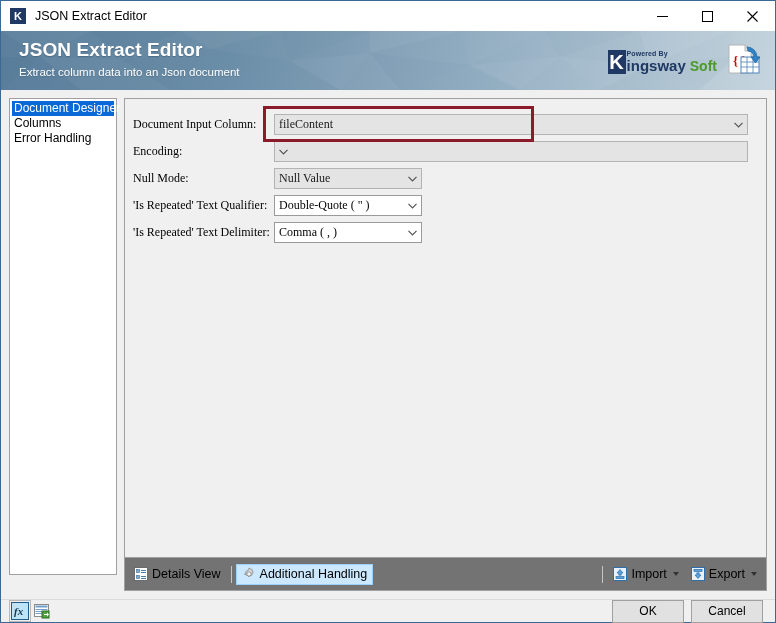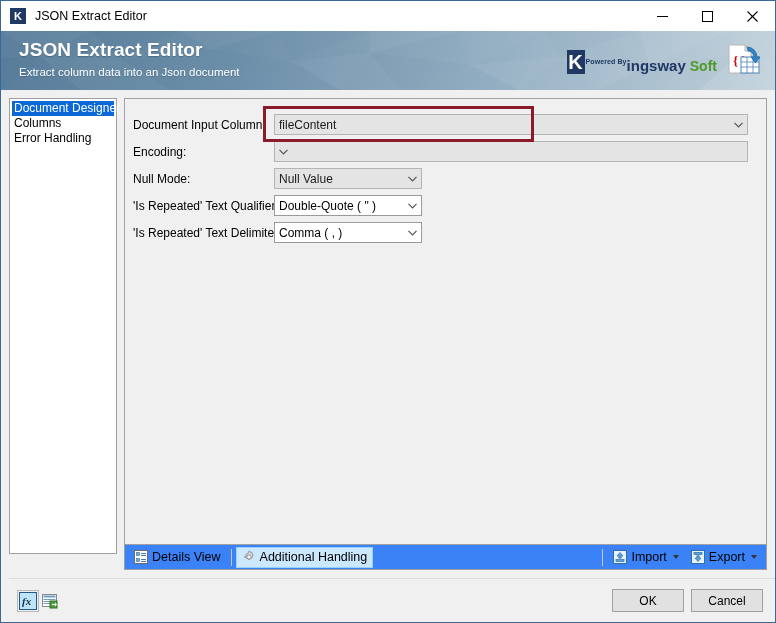--- a/index.html
+++ b/index.html
@@ -119,21 +119,21 @@
   .ks-k {
     background: #1f3864;
     color: #ffffff;
     font-weight: bold;
     font-size: 20px;
     line-height: 24px;
     width: 18px;
     text-align: center;
     margin-right: 1px;
   }
-  .ks-word { display: flex; flex-direction: row; justify-content: flex-end; }
+  .ks-word { display: flex; flex-direction: column; justify-content: flex-end; }
   .ks-powered {
     font-size: 7px;
     font-weight: bold;
     color: #1f3864;
     line-height: 8px;
     letter-spacing: .1px;
   }
   .ks-bottom { display:flex; align-items: baseline; }
   .ks-kingsway {
     font-size: 15px;
@@ -190,20 +190,21 @@
   }
   .panel {
     flex: 1 1 auto;
     border: 1px solid #a0a0a0;
     border-bottom: none;
     background: #f0f0f0;
     box-sizing: border-box;
     padding: 12px 18px 0 8px;
     min-height: 0;
     position: relative;
+    font-family: Liberation Serif, serif;
   }
 
   .form-row {
     display: flex;
     align-items: center;
     height: 27px;
     margin-bottom: 0px;
   }
   .form-label {
     width: 141px;
@@ -255,23 +256,23 @@
     height: 36px;
     border: 3px solid #8b1a2b;
     box-sizing: border-box;
     pointer-events: none;
     z-index: 6;
   }
 
   
   .tabbar {
     flex: 0 0 auto;
-    height: 26px;
+    height: 34px;
     border: 1px solid #a0a0a0;
-    background: #3b82f6;
+    background: #737373;
     display: flex;
     align-items: center;
     box-sizing: border-box;
     padding: 0 3px;
     gap: 0;
   }
   .tabbtn {
     display: flex;
     align-items: center;
     gap: 4px;
@@ -298,28 +299,27 @@
     width: 0; height: 0;
     border-left: 3.5px solid transparent;
     border-right: 3.5px solid transparent;
     border-top: 4px solid #333;
     margin-left: 2px;
   }
 
   
   .footer {
     flex: 0 0 auto;
-    height: 44px;
+    height: 23px;
     background: #f0f0f0;
     border-top: 1px solid #dcdcdc;
     display: flex;
     align-items: center;
     padding: 0 12px 0 8px;
     box-sizing: border-box;
-    margin-left: 8px;
   }
   .footer-icon-btn {
     width: 22px;
     height: 22px;
     display: flex;
     align-items: center;
     justify-content: center;
     box-sizing: border-box;
   }
   .footer-icon-btn.boxed { border: 1px solid #b9b9b9; }

